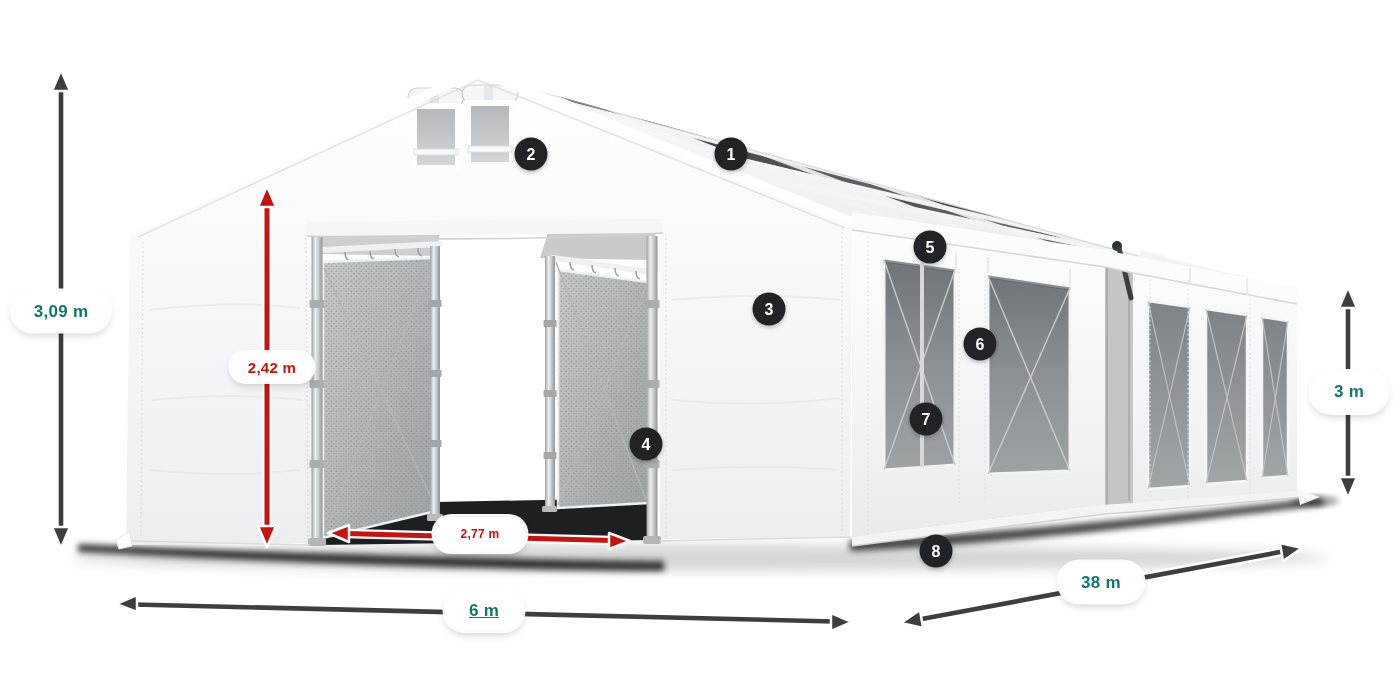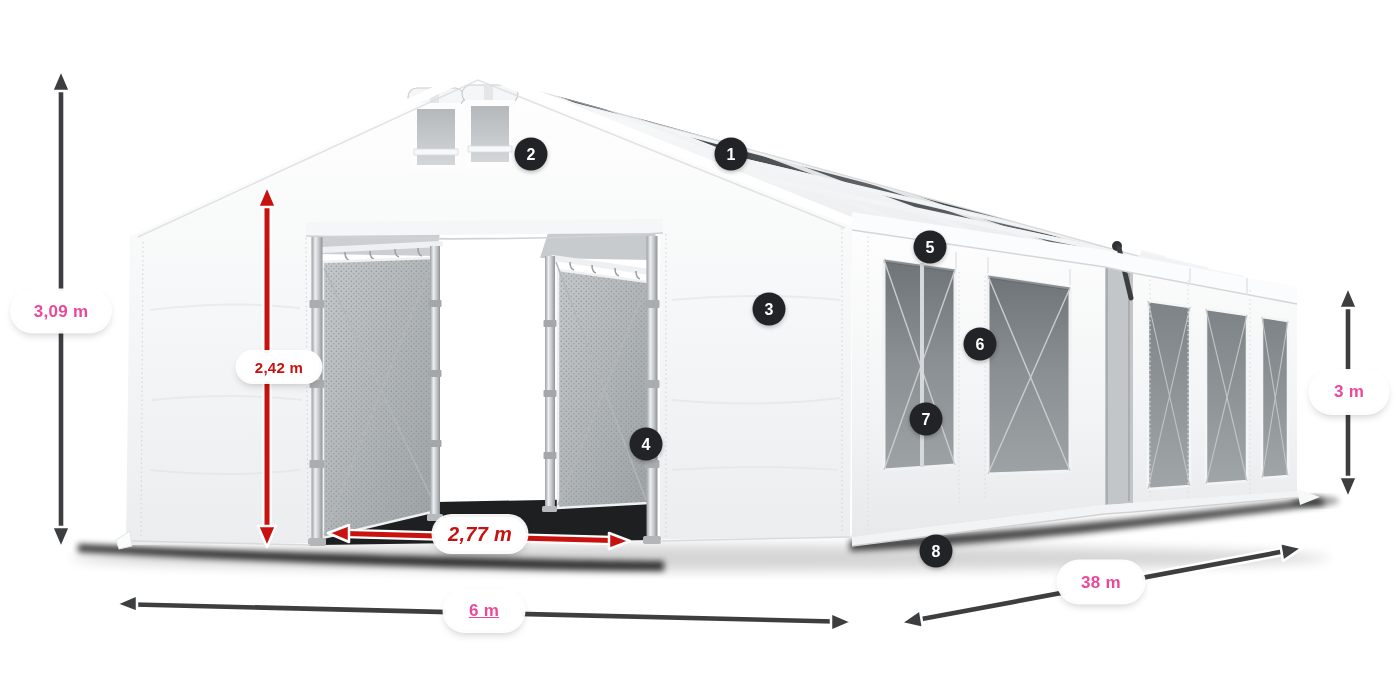--- a/index.html
+++ b/index.html
@@ -1,20 +1,20 @@
 <!DOCTYPE html>
 <html><head>
 <meta charset="utf-8">
 <style>
   html,body{margin:0;padding:0;background:#ffffff;}
   .stage{position:relative;width:1400px;height:700px;background:#ffffff;overflow:hidden;
          font-family:"Liberation Sans",sans-serif;}
   .stage svg{position:absolute;left:0;top:0;}
   .dim-label{position:absolute;transform:translate(-50%,-50%);background:#ffffff;
-             border-radius:999px;font-weight:bold;color:#ec4899;display:flex;
+             border-radius:999px;font-weight:bold;color:#0f766e;display:flex;
              align-items:center;justify-content:center;white-space:nowrap;
              box-shadow:0 0 0 3px rgba(255,255,255,.95), 0 4px 9px rgba(0,0,0,.22);
              z-index:5;letter-spacing:.3px;}
   .dim-label.red{color:#c8120f;}
   .badge{position:absolute;width:33px;height:33px;border-radius:50%;background:#222326;
          color:#ffffff;font-weight:bold;font-size:16px;display:flex;align-items:center;
          justify-content:center;transform:translate(-50%,-50%);z-index:6;
          box-shadow:0 2px 4px rgba(0,0,0,.25);}
 </style>
 </head>
@@ -332,22 +332,22 @@
     <g>
       <line x1="1348" y1="305" x2="1348" y2="480" stroke="#ffffff" stroke-width="9.5"></line>
       <line x1="1348" y1="305" x2="1348" y2="480" stroke="#3d3e40" stroke-width="4.6"></line>
       <polygon points="1348,287 1339,308 1357,308" fill="#3d3e40" stroke="#ffffff" stroke-width="2.5" stroke-linejoin="round"></polygon>
       <polygon points="1348,498 1339,477 1357,477" fill="#3d3e40" stroke="#ffffff" stroke-width="2.5" stroke-linejoin="round"></polygon>
     </g>
   </g>
 </svg>
 
 <div class="dim-label" style="left:61px;top:311px;width:96px;height:39px;font-size:17px;">3,09 m</div>
-<div class="dim-label red" style="left:279px;top:367px;width:81px;height:28px;font-size:15px;">2,42 m</div>
-<div class="dim-label red" style="left:480px;top:534px;width:91px;height:34px;font-size:20px;font-style:italic;">2,77 m</div>
+<div class="dim-label red" style="left:272px;top:367px;width:81px;height:28px;font-size:15px;">2,42 m</div>
+<div class="dim-label red" style="left:480px;top:534px;width:91px;height:34px;font-size:12px;">2,77 m</div>
 <div class="dim-label" style="left:484px;top:611px;width:77px;height:38px;font-size:17px;text-decoration:underline;">6 m</div>
 <div class="dim-label" style="left:1101px;top:582px;width:83px;height:39px;font-size:17px;">38 m</div>
 <div class="dim-label" style="left:1349px;top:392px;width:75px;height:40px;font-size:17px;">3 m</div>
 
 <div class="badge" style="left:731px;top:154px;">1</div>
 <div class="badge" style="left:531px;top:154px;">2</div>
 <div class="badge" style="left:769px;top:309px;">3</div>
 <div class="badge" style="left:646px;top:444px;">4</div>
 <div class="badge" style="left:930px;top:247px;">5</div>
 <div class="badge" style="left:980px;top:344px;">6</div>

